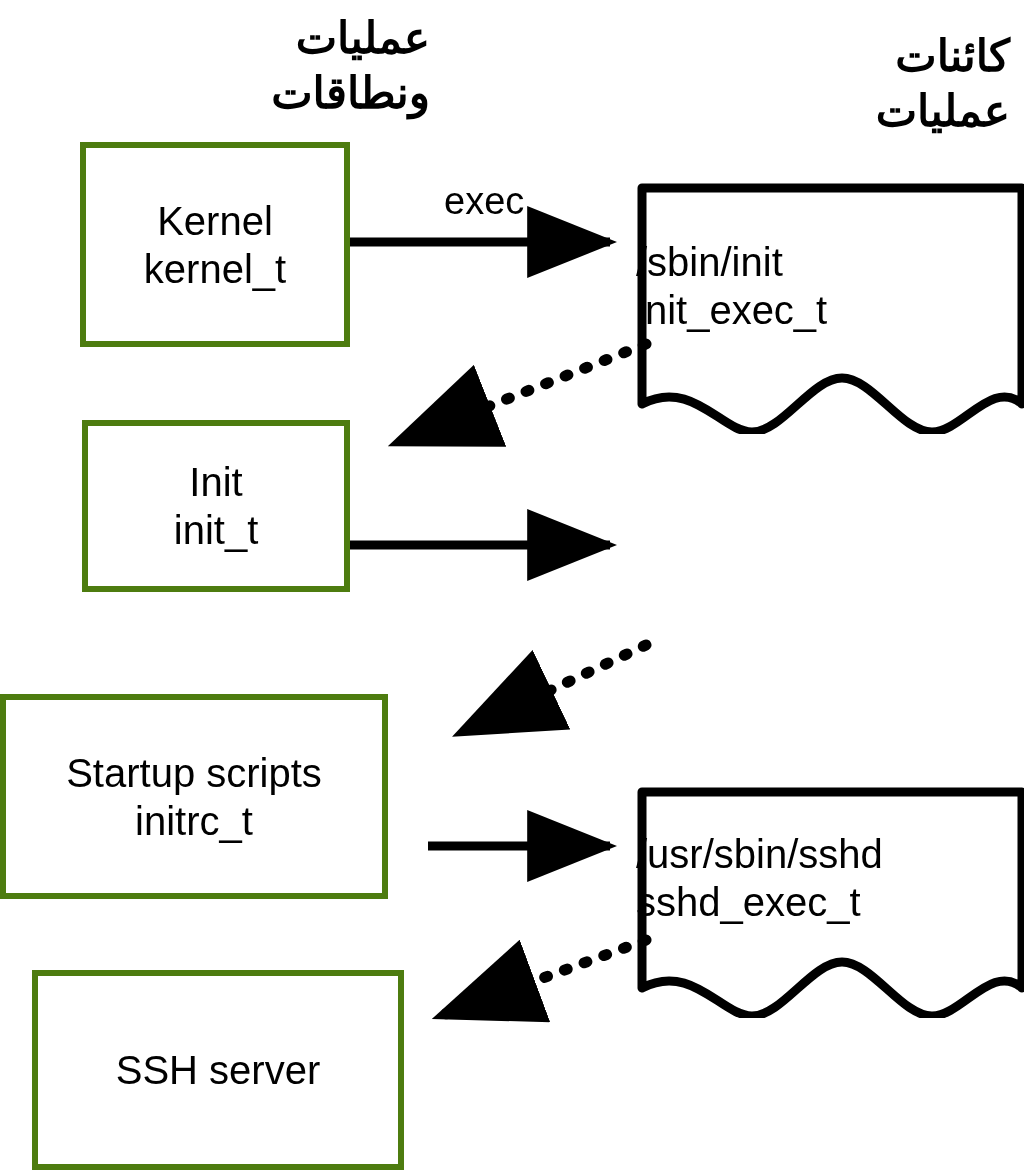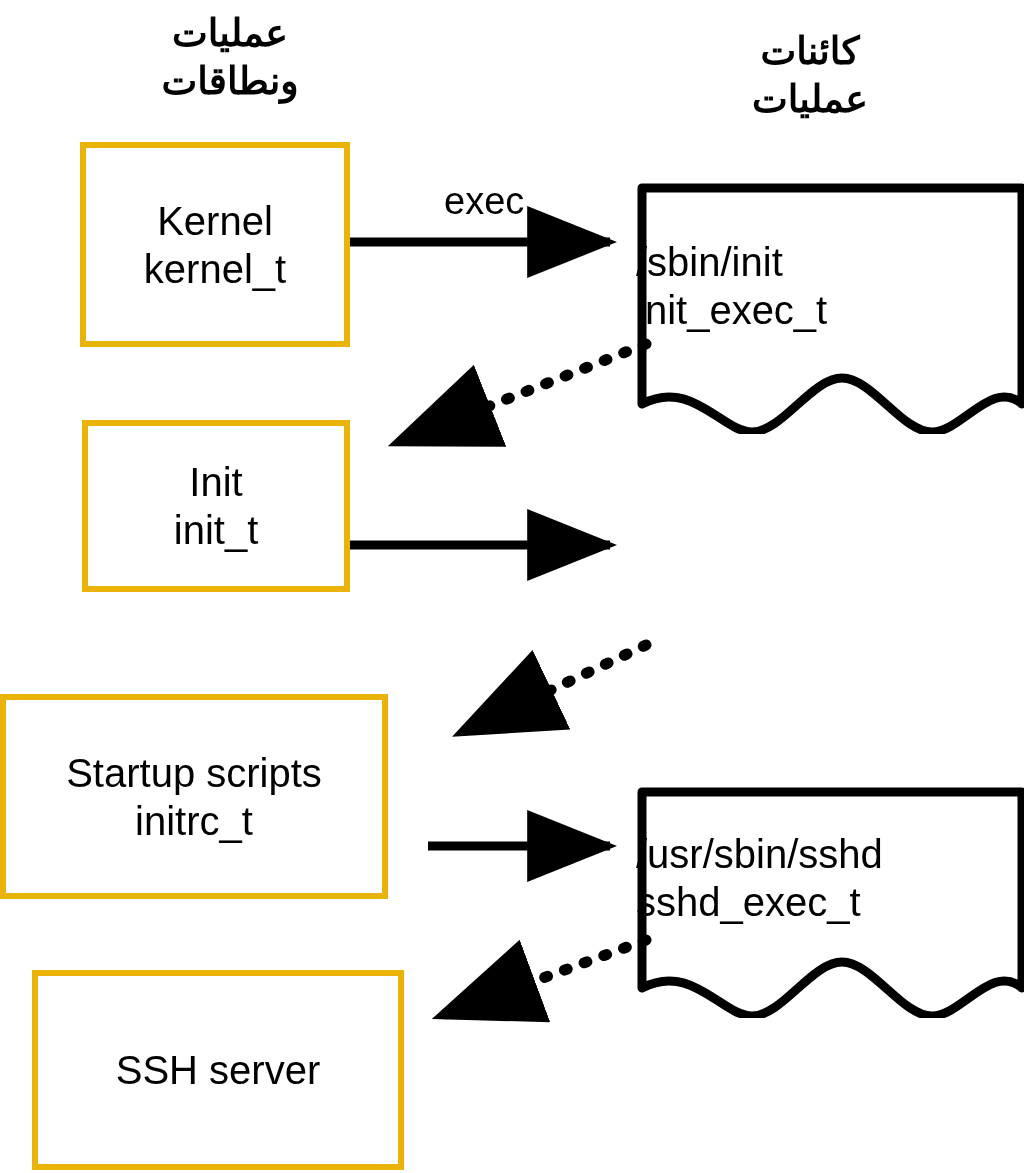--- a/index.html
+++ b/index.html
@@ -14,42 +14,41 @@
     font-family: "Liberation Sans", sans-serif;
     color: #000000;
     overflow: hidden;
   }
   #diagram-root {
     position: absolute;
     inset: 0;
   }
   .col-header {
     position: absolute;
-    text-align: center;
     font-weight: bold;
-    font-size: 38px;
+    font-size: 44px;
     line-height: 1.25;
     direction: rtl;
   }
   .col-header .hl {
     display: block;
   }
   #header-left {
     left: 30px;
     top: 10px;
     width: 400px;
   }
   #header-right {
     left: 610px;
     top: 28px;
     width: 400px;
   }
   .proc-box {
     position: absolute;
-    border: 6px solid #eab308;
+    border: 6px solid #4d7c0f;
     background: #ffffff;
     box-sizing: border-box;
     display: flex;
     flex-direction: column;
     align-items: center;
     justify-content: center;
     font-size: 40px;
     line-height: 1.2;
     text-align: center;
   }

